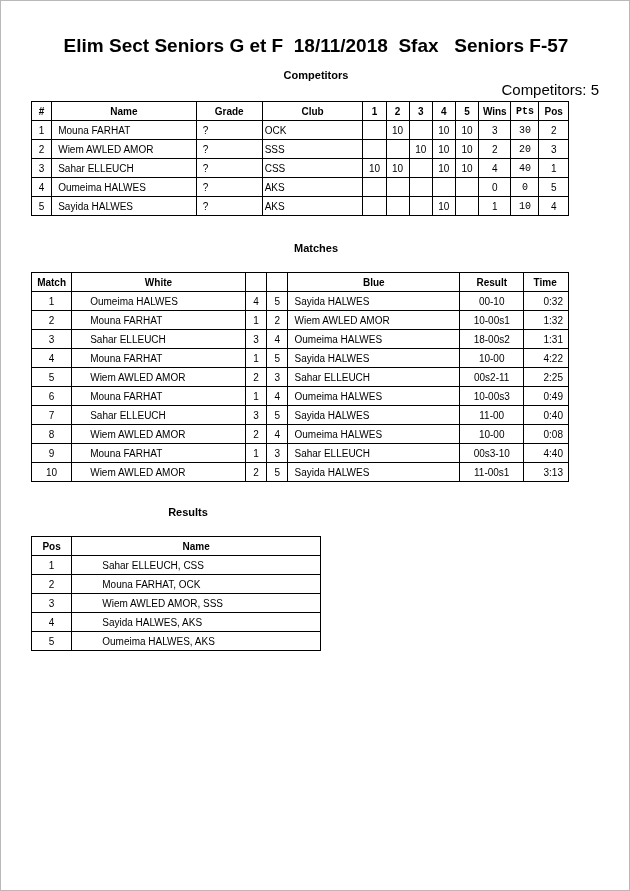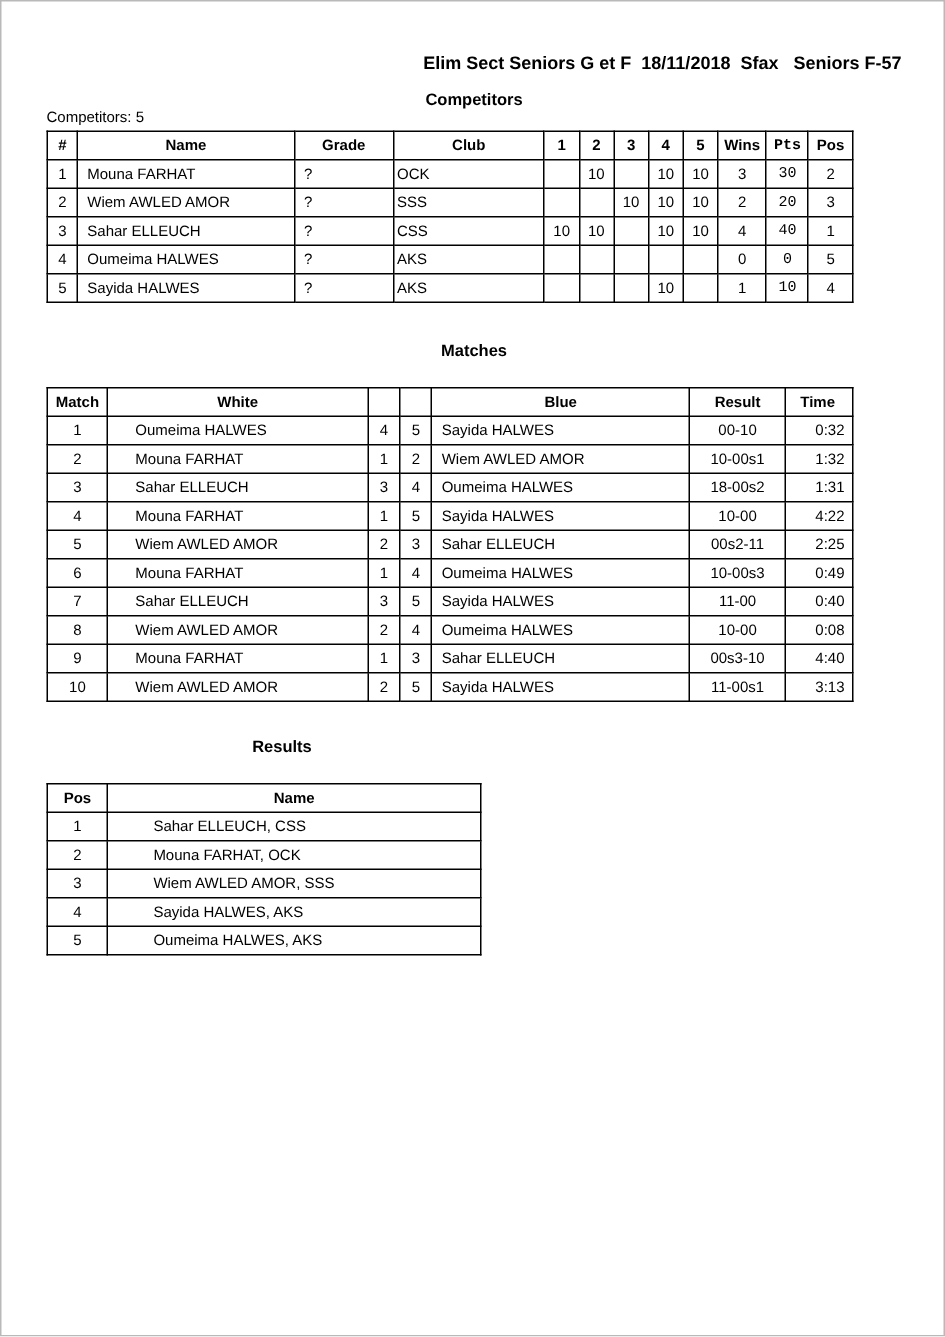--- a/index.html
+++ b/index.html
@@ -24,36 +24,36 @@
     background: #ffffff;
     overflow: hidden;
   }
   .inner {
     position: absolute;
     left: 30px;
     top: 34px;
     width: 570px;
   }
   .doc-title {
-    font-size: 12px;
+    font-size: 19px;
     font-weight: bold;
-    text-align: right;
+    text-align: center;
     letter-spacing: 0px;
     white-space: pre;
     margin: 0 0 6px 0;
   }
   .section-title {
     font-size: 11px;
     font-weight: bold;
     text-align: center;
     margin: 12px;
   }
   .competitors-count {
-    font-size: 10px;
-    text-align: left;
+    font-size: 15px;
+    text-align: right;
     margin-top: -12px;
     margin-bottom: 3px;
     padding-right: 2px;
   }
   table {
     border-collapse: collapse;
     font-size: 10px;
     background: #ffffff;
   }
   table.grid th, table.grid td {

